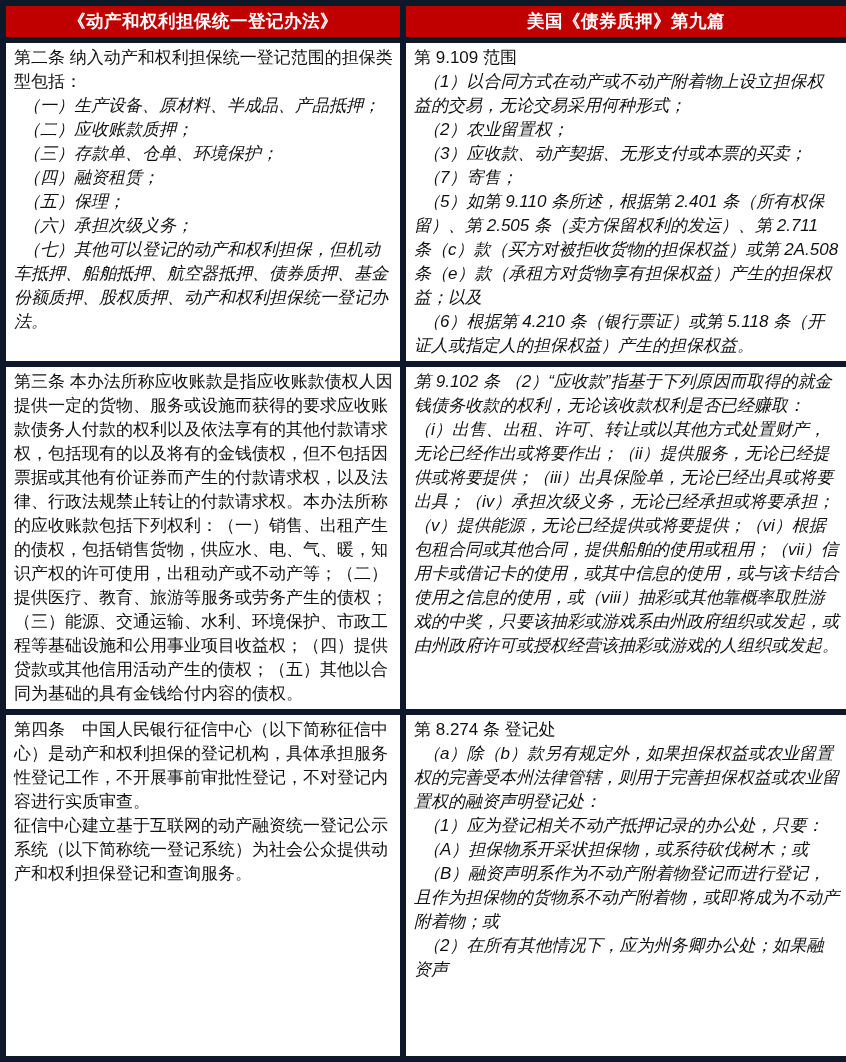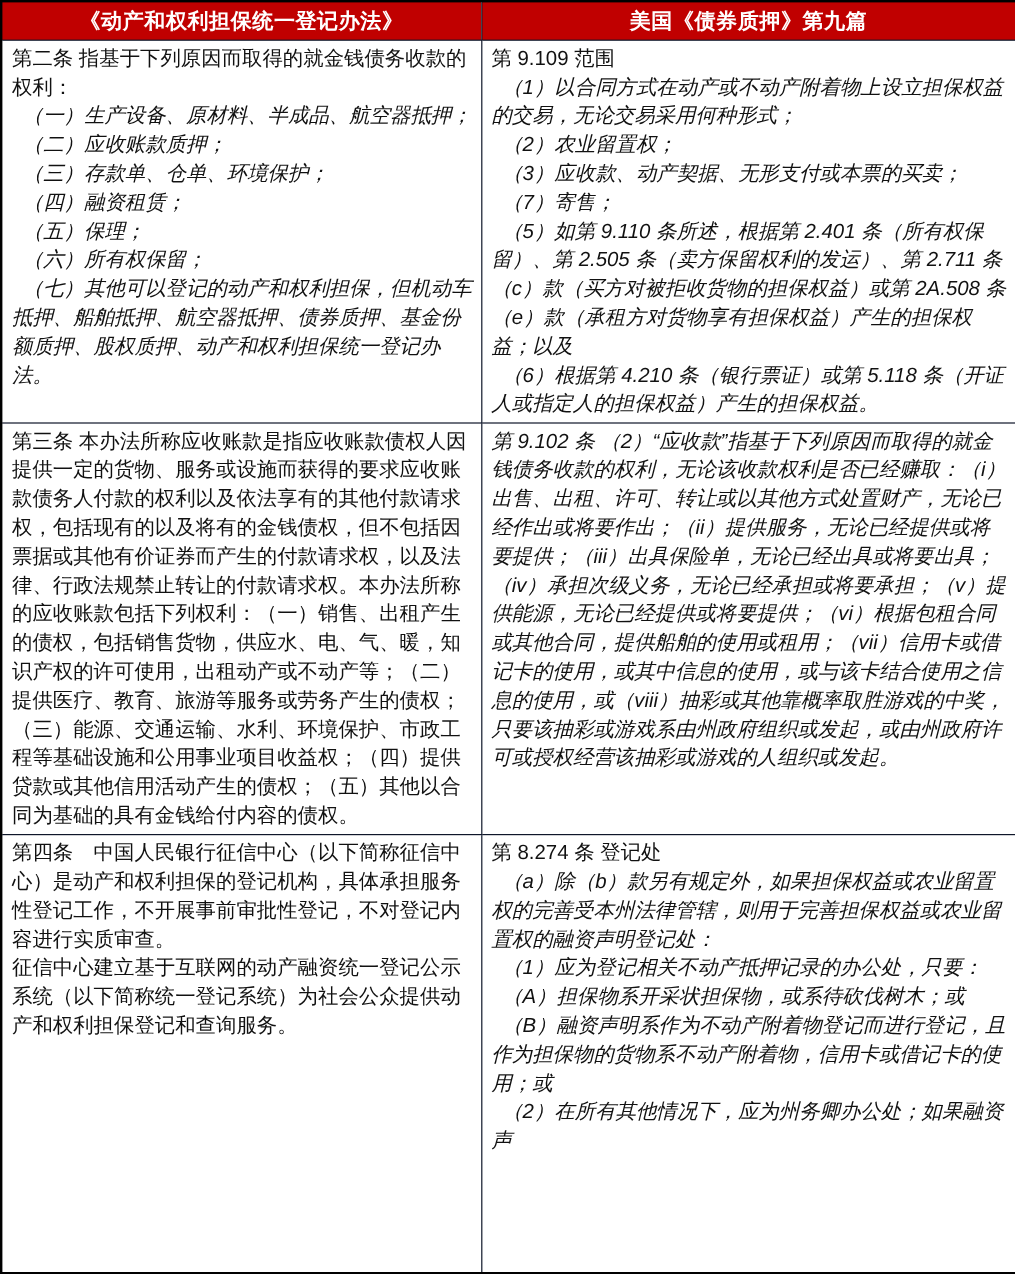--- a/index.html
+++ b/index.html
@@ -13,21 +13,21 @@
   }
   table.cmp {
     width: 846px;
     height: 1062px;
     border-collapse: collapse;
     table-layout: fixed;
   }
   table.cmp col.left  { width: 400px; }
   table.cmp col.right { width: 446px; }
   table.cmp th, table.cmp td {
-    border: 1px solid #0f172a;
+    border: 6px solid #0f172a;
     vertical-align: top;
     padding: 3px 7px 3px 8px;
     font-size: 17px;
     line-height: 24px;
     color: #111111;
     word-break: break-all;
     overflow: hidden;
   }
   table.cmp { border: 2px solid #000000; }
   tr.hdr th {
@@ -58,27 +58,27 @@
       <col class="left">
       <col class="right">
     </colgroup>
   <tbody>
     <tr class="hdr">
       <th>《动产和权利担保统一登记办法》</th>
       <th>美国《债券质押》第九篇</th>
     </tr>
     <tr class="r2">
       <td>
-          <p class="para">第二条 指基于下列原因而取得的就金钱债务收款的权利：</p>
-          <p class="para indent">（一）生产设备、原材料、半成品、航空器抵押；</p>
+          <p class="para">第二条 纳入动产和权利担保统一登记范围的担保类型包括：</p>
+          <p class="para indent">（一）生产设备、原材料、半成品、产品抵押；</p>
           <p class="para indent">（二）应收账款质押；</p>
           <p class="para indent">（三）存款单、仓单、环境保护；</p>
           <p class="para indent">（四）融资租赁；</p>
           <p class="para indent">（五）保理；</p>
-          <p class="para indent">（六）所有权保留；</p>
+          <p class="para indent">（六）承担次级义务；</p>
           <p class="para indent">（七）其他可以登记的动产和权利担保，但机动车抵押、船舶抵押、航空器抵押、债券质押、基金份额质押、股权质押、动产和权利担保统一登记办法。</p>
         </td>
       <td>
           <p class="para">第 9.109 范围</p>
           <p class="para indent">（1）以合同方式在动产或不动产附着物上设立担保权益的交易，无论交易采用何种形式；</p>
           <p class="para indent">（2）农业留置权；</p>
           <p class="para indent">（3）应收款、动产契据、无形支付或本票的买卖；</p>
           <p class="para indent">（7）寄售；</p>
           <p class="para indent">（5）如第 9.110 条所述，根据第 2.401 条（所有权保留）、第 2.505 条（卖方保留权利的发运）、第 2.711 条（c）款（买方对被拒收货物的担保权益）或第 2A.508 条（e）款（承租方对货物享有担保权益）产生的担保权益；以及</p>
           <p class="para indent">（6）根据第 4.210 条（银行票证）或第 5.118 条（开证人或指定人的担保权益）产生的担保权益。</p>
@@ -95,18 +95,18 @@
     <tr class="r4">
       <td>
           <p class="para">第四条　中国人民银行征信中心（以下简称征信中心）是动产和权利担保的登记机构，具体承担服务性登记工作，不开展事前审批性登记，不对登记内容进行实质审查。</p>
           <p class="para">征信中心建立基于互联网的动产融资统一登记公示系统（以下简称统一登记系统）为社会公众提供动产和权利担保登记和查询服务。</p>
         </td>
       <td>
           <p class="para">第 8.274 条 登记处</p>
           <p class="para indent">（a）除（b）款另有规定外，如果担保权益或农业留置权的完善受本州法律管辖，则用于完善担保权益或农业留置权的融资声明登记处：</p>
           <p class="para indent">（1）应为登记相关不动产抵押记录的办公处，只要：</p>
           <p class="para indent">（A）担保物系开采状担保物，或系待砍伐树木；或</p>
-          <p class="para indent">（B）融资声明系作为不动产附着物登记而进行登记，且作为担保物的货物系不动产附着物，信用卡或借记卡的使用；或</p>
+          <p class="para indent">（B）融资声明系作为不动产附着物登记而进行登记，且作为担保物的货物系不动产附着物，或即将成为不动产附着物；或</p>
           <p class="para indent">（2）在所有其他情况下，应为州务卿办公处；如果融资声</p>
         </td>
     </tr>
   </tbody>
 </table>
 
 </body></html>

